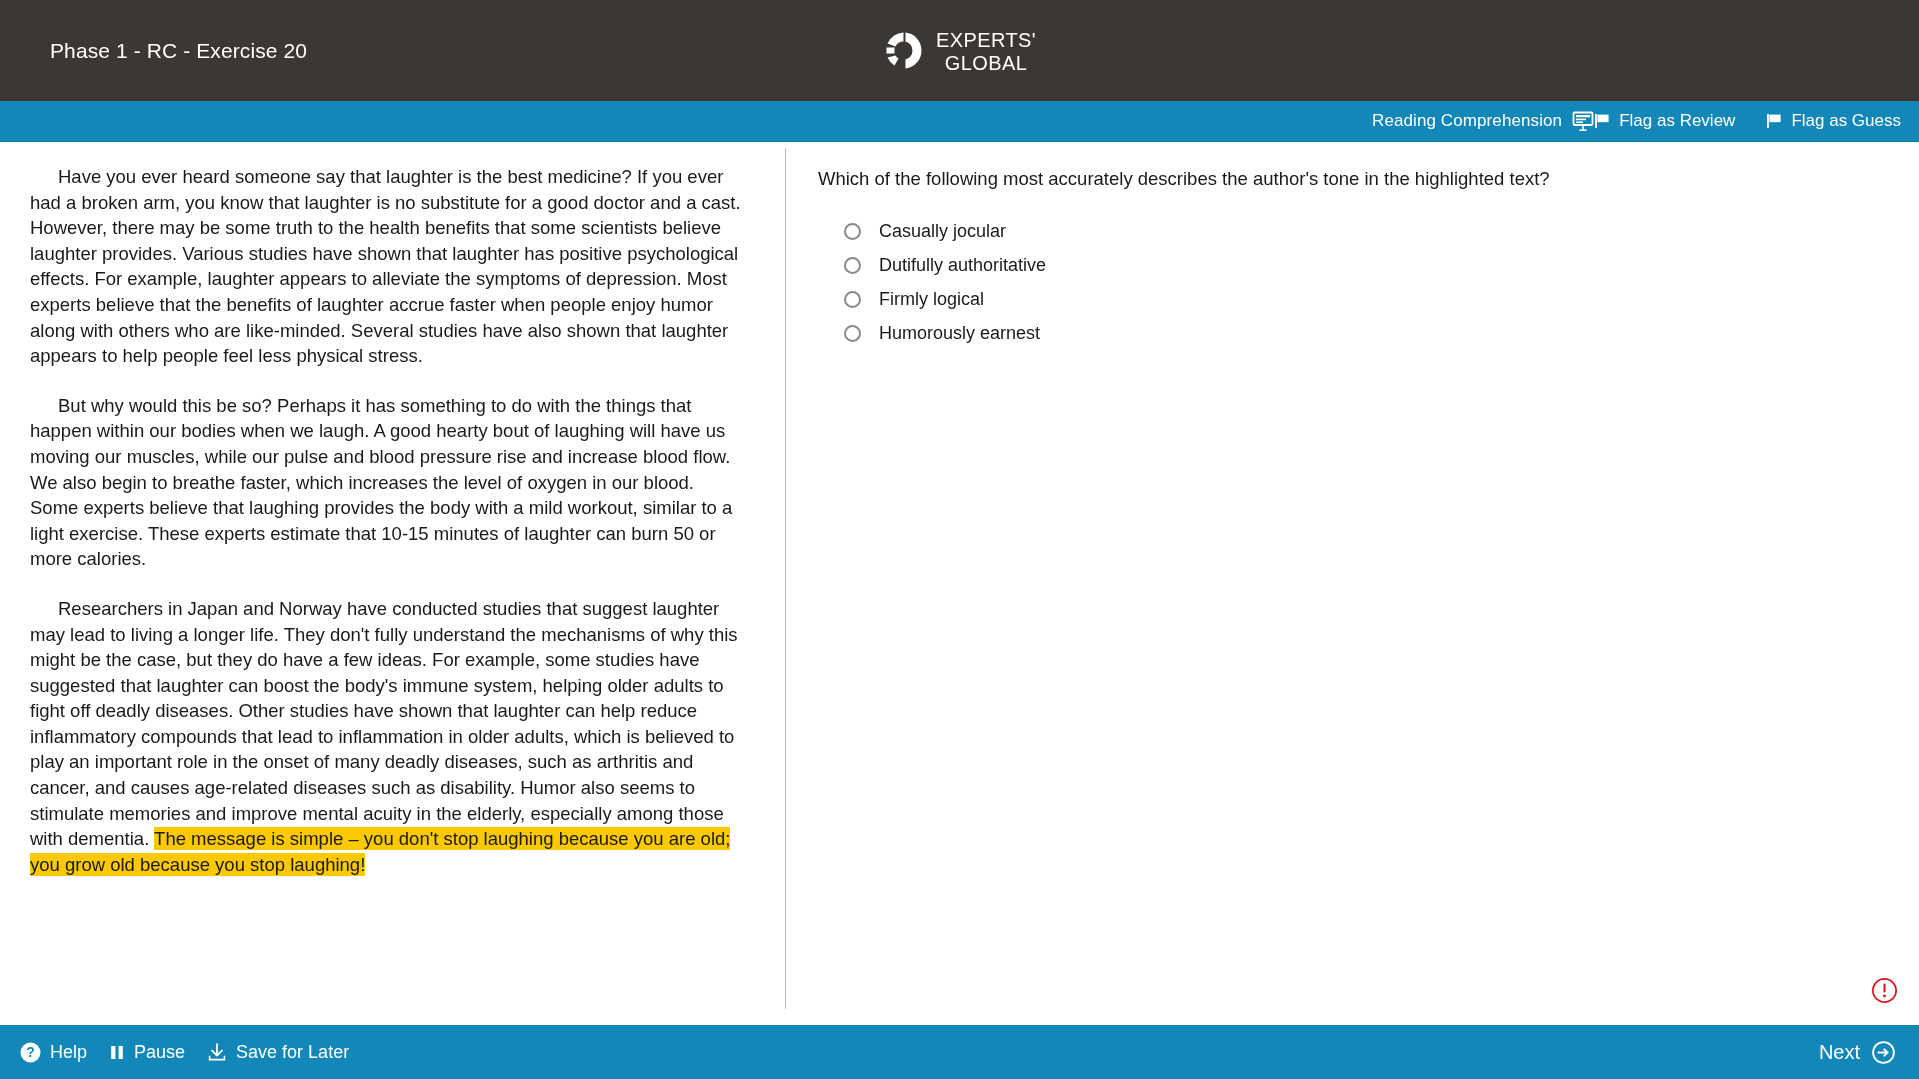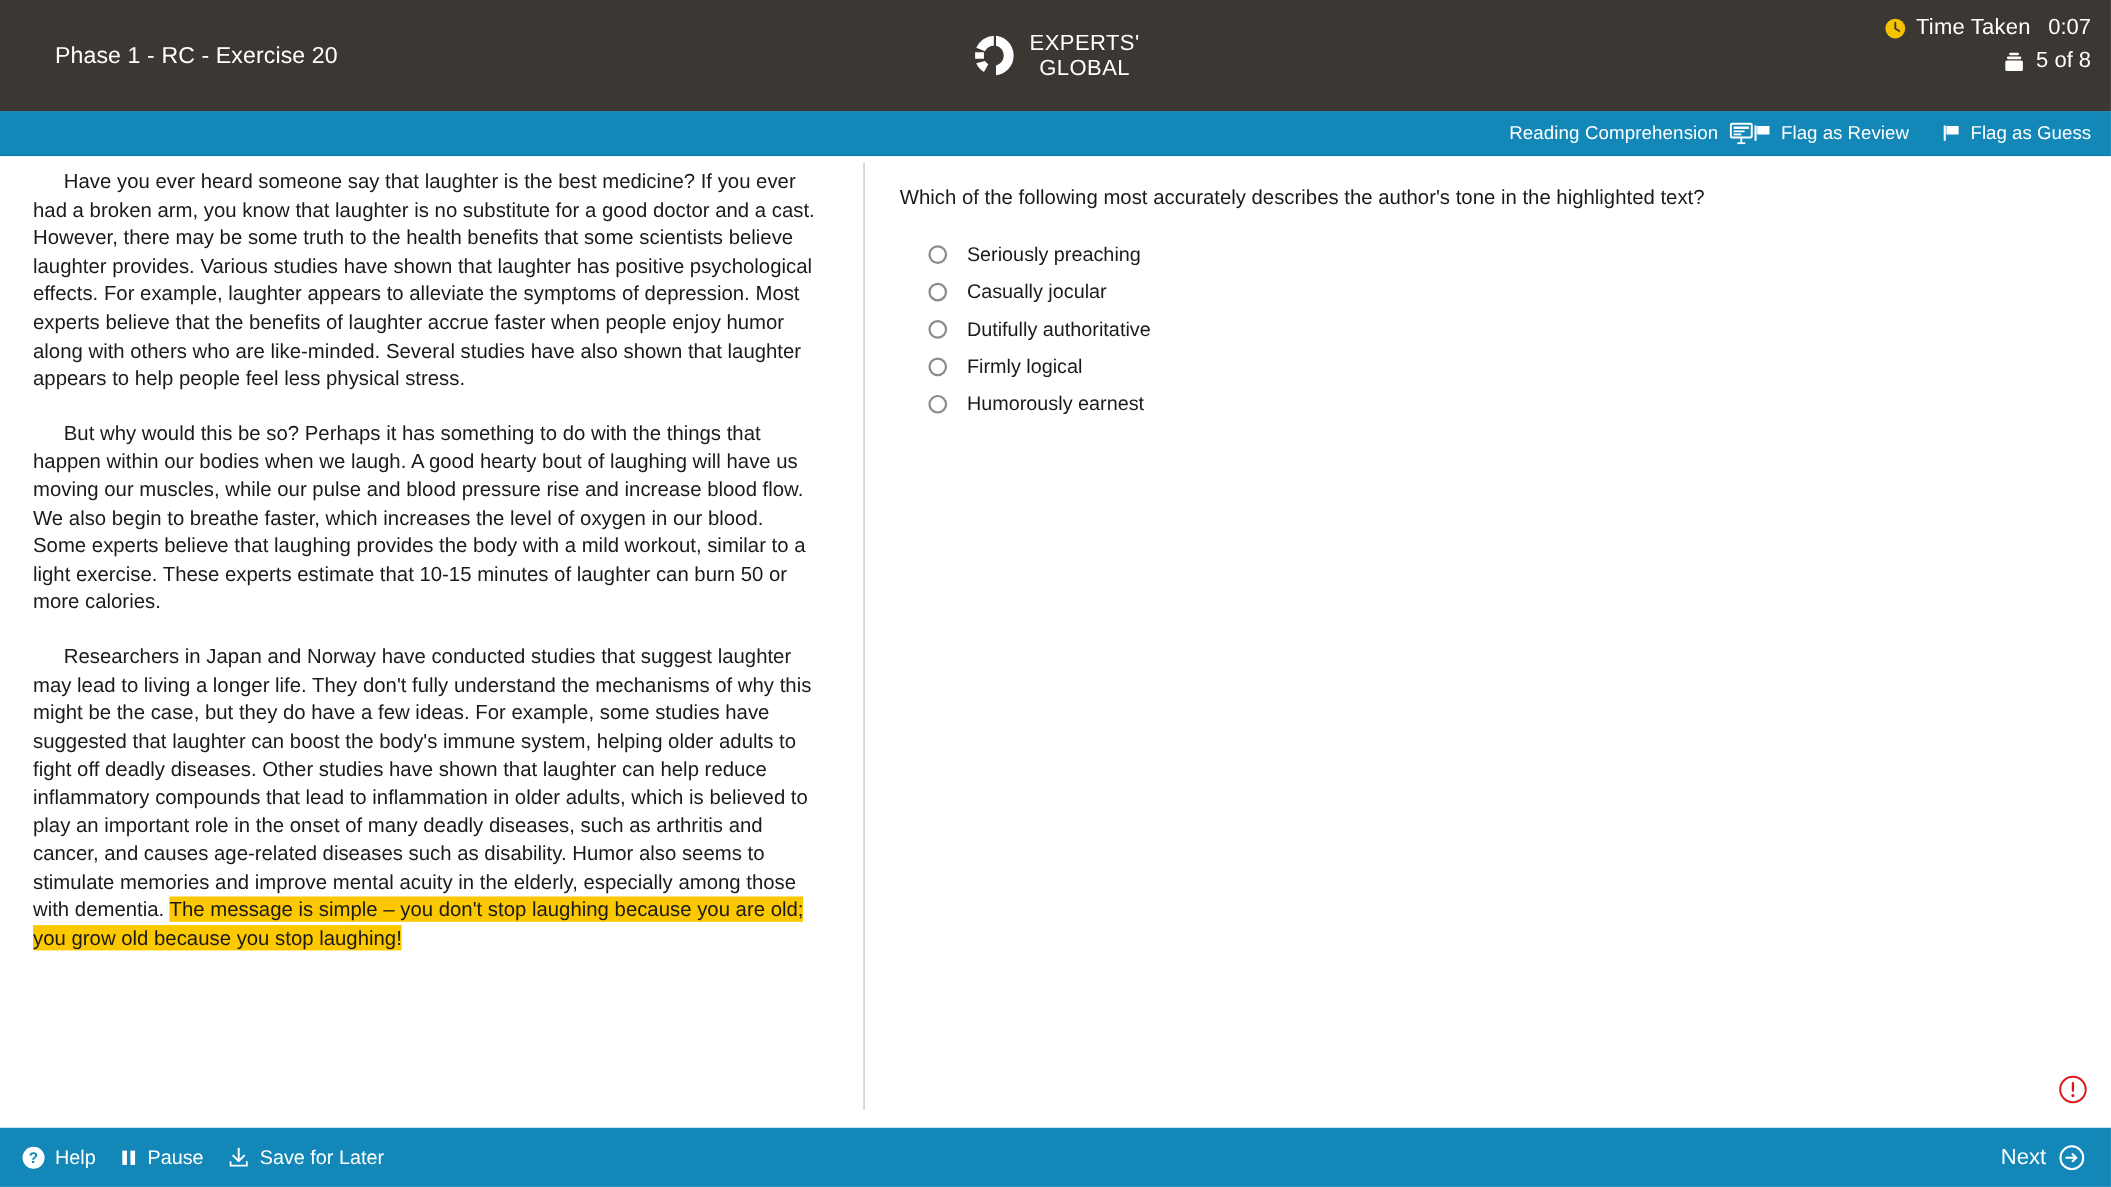--- a/index.html
+++ b/index.html
@@ -141,21 +141,21 @@
     flex: 1 1 auto;
     display: flex;
     min-height: 0;
     background: #ffffff;
     position: relative;
   }
 
   .passage-pane {
     width: 785px;
     flex: 0 0 785px;
-    padding: 10px 38px 20px 30px;
+    padding: 22px 38px 20px 30px;
     overflow: hidden;
     position: relative;
   }
 
   .divider {
     width: 1px;
     flex: 0 0 1px;
     background: #b9b9b9;
     margin: 6px 0 16px 0;
   }
@@ -280,42 +280,20 @@
           <path d="M3 18 L11 18 L11 24 L3 24 Z" fill="#ffffff"></path>
           <path d="M4 28 A18 18 0 0 0 11 36 L15 29 A9 9 0 0 1 12 26 Z" fill="#ffffff"></path>
         </svg>
       </span>
       <span class="brand-text">
         <span class="l1">EXPERTS'</span>
         <span class="l2">GLOBAL</span>
       </span>
     </div>
 
-    <div class="status-block">
-      <div class="status-row">
-        <span class="clock-icon">
-          <svg viewBox="0 0 20 20" width="20" height="20" aria-hidden="true">
-            <circle cx="10" cy="10" r="9" fill="#f5c400"></circle>
-            <path d="M10 4.6 L10 10 L13.6 12.2" stroke="#3b3733" stroke-width="1.7" fill="none" stroke-linecap="round"></path>
-          </svg>
-        </span>
-        <span class="tt-label">Time Taken</span>
-        <span class="tt-value">0:07</span>
-      </div>
-      <div class="status-row">
-        <span class="deck-icon">
-          <svg viewBox="0 0 22 20" width="22" height="20" aria-hidden="true">
-            <rect x="6.5" y="2" width="9" height="2.2" rx="1" fill="#ffffff"></rect>
-            <rect x="4.5" y="5.4" width="13" height="2.4" rx="1" fill="#ffffff"></rect>
-            <rect x="3" y="9" width="16" height="9.5" rx="1.4" fill="#ffffff"></rect>
-          </svg>
-        </span>
-        <span>5 of 8</span>
-      </div>
-    </div>
   </div>
 
   <div class="subheader">
     <div class="subheader-left">
       <span class="section-label">Reading Comprehension</span>
       <span class="board-icon">
         <svg viewBox="0 0 22 21" width="22" height="21" aria-hidden="true">
           <rect x="1.5" y="1.5" width="19" height="12.5" rx="1.2" fill="none" stroke="#ffffff" stroke-width="1.8"></rect>
           <rect x="4" y="4" width="14" height="2.2" fill="#ffffff"></rect>
           <rect x="4" y="7.6" width="10" height="1.6" fill="#ffffff"></rect>
@@ -356,24 +334,20 @@
         <p><span>Researchers in Japan and Norway have conducted studies that suggest laughter may lead to living a longer life. They don't fully understand the mechanisms of why this might be the case, but they do have a few ideas. For example, some studies have suggested that laughter can boost the body's immune system, helping older adults to fight off deadly diseases. Other studies have shown that laughter can help reduce inflammatory compounds that lead to inflammation in older adults, which is believed to play an important role in the onset of many deadly diseases, such as arthritis and cancer, and causes age-related diseases such as disability. Humor also seems to stimulate memories and improve mental acuity in the elderly, especially among those with dementia. </span><span class="hl">The message is simple – you don't stop laughing because you are old; you grow old because you stop laughing!</span></p>
       </div>
     </div>
 
     <div class="divider"></div>
 
     <div class="question-pane">
       <div class="question-text">Which of the following most accurately describes the author's tone in the highlighted text?</div>
 
       <div class="options">
-        <label class="option">
-          <span class="radio"></span>
-          <span class="option-label">Seriously preaching</span>
-        </label>
         <label class="option">
           <span class="radio"></span>
           <span class="option-label">Casually jocular</span>
         </label>
         <label class="option">
           <span class="radio"></span>
           <span class="option-label">Dutifully authoritative</span>
         </label>
         <label class="option">
           <span class="radio"></span>

